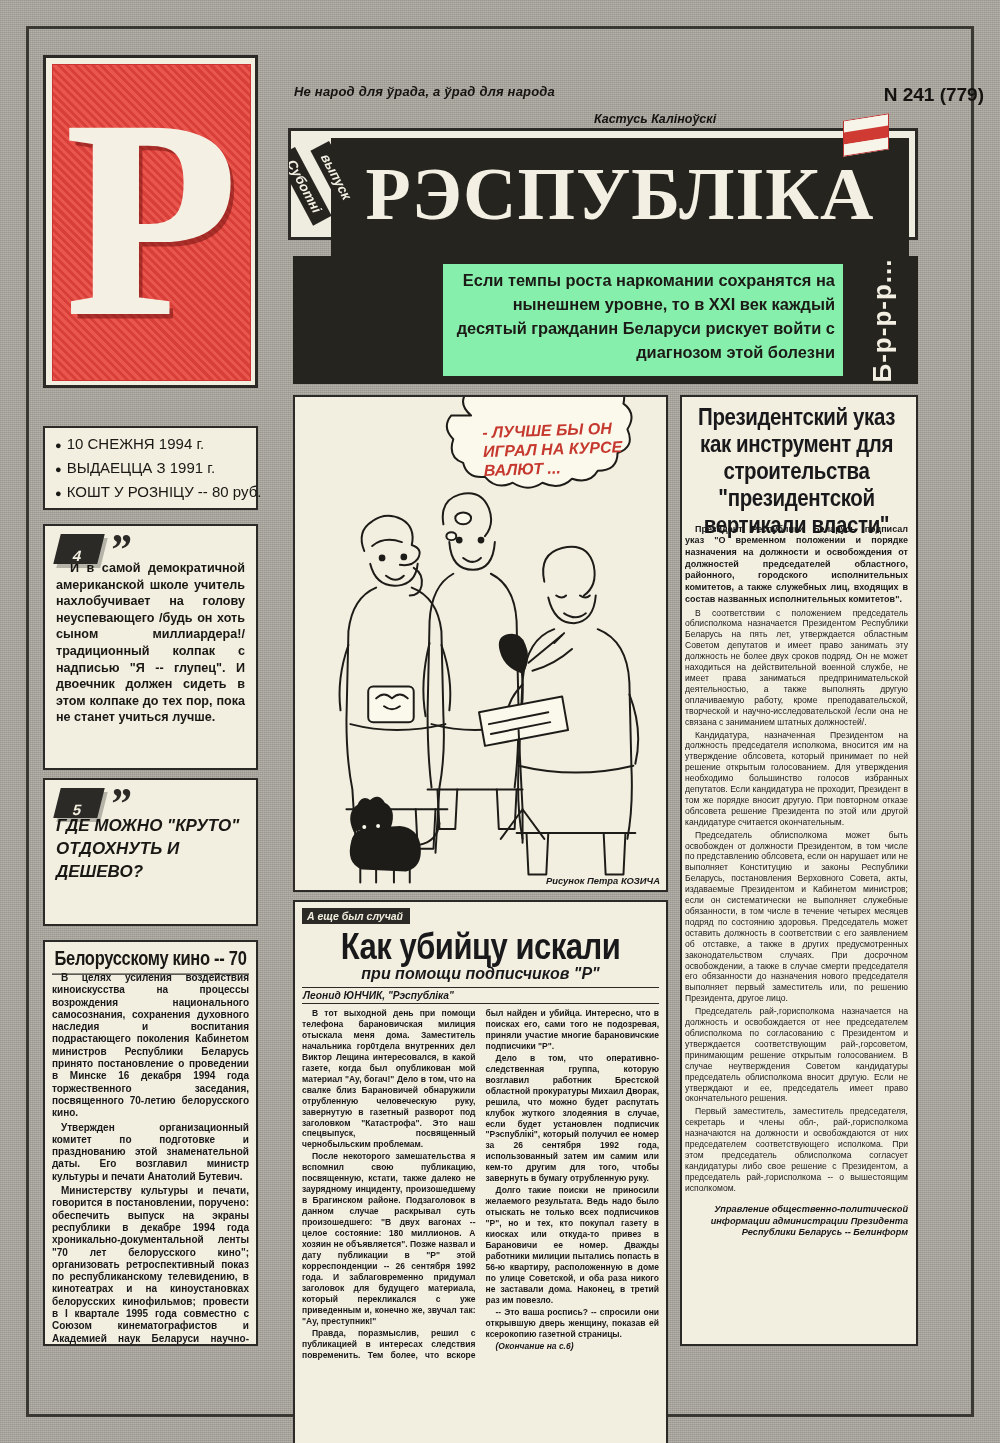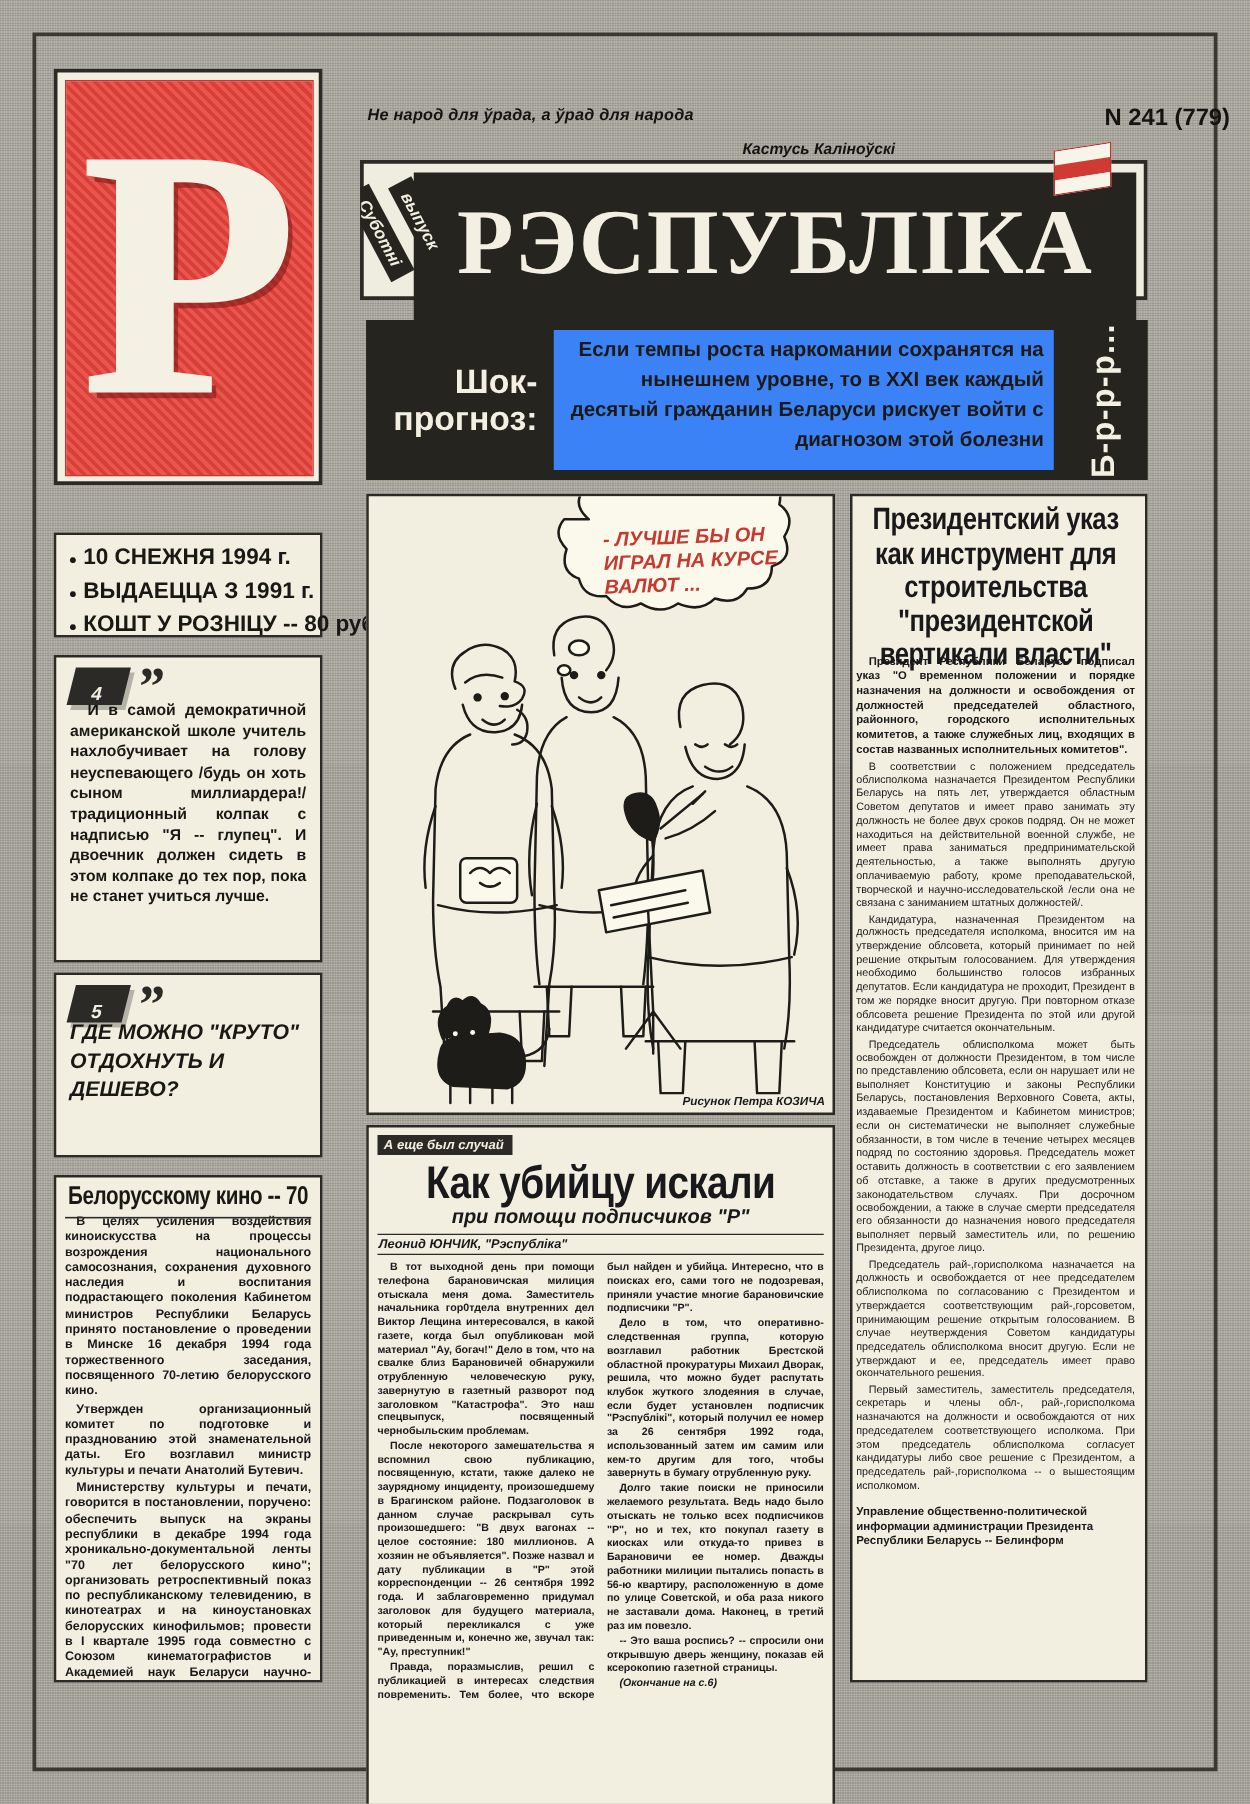--- a/index.html
+++ b/index.html
@@ -109,41 +109,41 @@
   }
   .shock-label{
     position:absolute;left:6px;top:6px;width:135px;height:112px;
     color:#f3f0e3;font-weight:bold;font-size:27px;line-height:1.12;
     display:flex;flex-direction:column;justify-content:center;align-items:flex-end;
     text-align:right;padding-right:6px;box-sizing:border-box;
     font-family:"Liberation Sans", sans-serif;
   }
   .shock-body{
     position:absolute;left:148px;top:6px;width:400px;height:112px;
-    background:#3b82f6;color:#1b1a16;
+    background:#86efac;color:#1b1a16;
     font-weight:bold;font-size:16.4px;line-height:1.46;
     text-align:right;padding:5px 8px 0 8px;box-sizing:border-box;
   }
   .shock-brr{
     position:absolute;left:560px;top:6px;width:56px;height:112px;
     color:#f3f0e3;font-weight:bold;font-size:26px;
     display:flex;align-items:center;justify-content:center;
   }
   .shock-brr span{
     transform:rotate(-90deg);white-space:nowrap;letter-spacing:1px;
   }
 
   
   .infobox{
     position:absolute;left:43px;top:426px;width:215px;height:84px;
     background:#f2efe0;border:2px solid #2b2a26;box-sizing:border-box;
     padding:8px 6px 0 10px;
   }
   .infobox div{
-    font-weight:bold;font-size:18px;color:#191814;line-height:1.0;
+    font-weight:normal;font-size:15px;color:#191814;line-height:1.0;
     margin-bottom:9px;white-space:nowrap;
   }
   .infobox div::before{
     content:"\25CF";font-size:11px;margin-right:5px;
   }
 
   .quotebox{
     position:absolute;left:43px;top:524px;width:215px;
     background:#f2efe0;border:2px solid #2b2a26;box-sizing:border-box;
     padding:34px 11px 10px 11px;
@@ -249,21 +249,21 @@
     text-align:center;font-weight:bold;font-size:20.5px;line-height:1.1;
     color:#19181a;letter-spacing:-.4px;margin-bottom:8px;
     transform:scaleY(1.2);transform-origin:center top;
   }
   .decree p{
     margin:0 0 2px 0;font-size:8.6px;line-height:1.27;
     text-align:justify;text-indent:10px;color:#19181a;
   }
   .decree p.lead{font-weight:bold;font-size:9px;line-height:1.3;}
   .decree .sig{
-    font-weight:bold;text-align:left;text-indent:0;
+    font-style:italic;font-weight:bold;text-align:right;text-indent:0;
     margin-top:10px;font-size:9.2px;line-height:1.3;
   }
 </style>
 </head>
 <body>
 
 <div class="page">
   <div class="sheet"></div>
 
   <div class="masthead">
@@ -287,24 +287,20 @@
       <b class="sat2">выпуск</b>
     </div>
     <div class="flag">
       <i class="w"></i>
         <i class="r"></i>
         <i class="w"></i>
     </div>
   </div>
 
   <div class="shock">
-    <div class="shock-label">
-      <span>Шок-</span>
-      <span>прогноз:</span>
-    </div>
     <div class="shock-body">Если темпы роста наркомании сохранятся на нынешнем уровне, то в XXI век каждый десятый гражданин Беларуси рискует войти с диагнозом этой болезни</div>
     <div class="shock-brr">
       <span>Б-р-р-р...</span>
     </div>
   </div>
 
   <div class="infobox">
     <div>10 СНЕЖНЯ 1994 г.</div>
     <div>ВЫДАЕЦЦА З 1991 г.</div>
     <div>КОШТ У РОЗНІЦУ -- 80 руб.</div>

